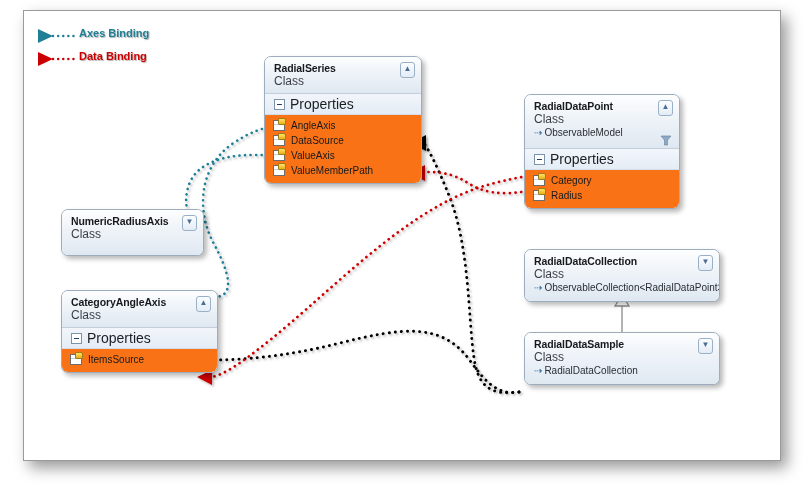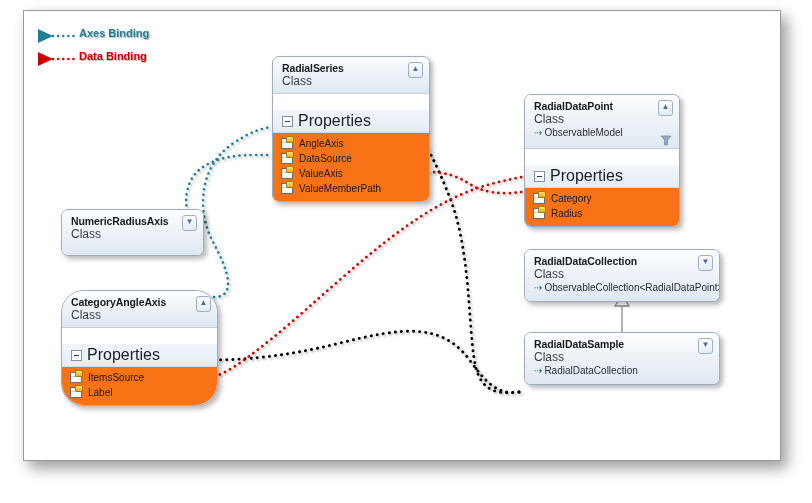--- a/index.html
+++ b/index.html
@@ -129,23 +129,22 @@
     width: 12px;
     height: 12px;
   }
 
   
   .cb-compartment-head {
     position: relative;
     background: linear-gradient(to bottom, #f2f6fb 0%, #e4ecf5 100%);
     border-bottom: 1px solid #d2dde8;
     padding: 2px 8px 2px 9px;
-    font-size: 16px;
+    font-size: 14px;
     color: #1b1e22;
-    margin-top: 16px;
   }
   .cb-expander {
     display: inline-block;
     width: 9px; height: 9px;
     border: 1px solid #7d93aa;
     background: #ffffff;
     margin-right: 5px;
     position: relative;
     top: 1px;
     cursor: pointer;
@@ -263,21 +262,21 @@
     </div>
     <div class="legend-row">
       <svg class="legend-glyph" viewBox="0 0 44 22">
         <polygon points="5,3 5,17 20,10" fill="#cc0000"></polygon>
         <line x1="20" y1="10" x2="41" y2="10" stroke="#cc0000" stroke-width="2.4" stroke-linecap="round" stroke-dasharray="0.1 5"></line>
       </svg>
       <div class="legend-label" style="color:#cc0000">Data Binding</div>
     </div>
   </div>
 
-  <div class="class-box" style="left:272px; top:56px; width:158px;">
+  <div class="class-box" style="left:264px; top:56px; width:158px;">
     <div class="cb-header">
       <div class="cb-name">RadialSeries</div>
       <div class="cb-kind">Class</div>
       <div class="cb-toggle">▲</div>
     </div>
     <div class="cb-compartment-head">
       <span class="cb-expander"></span><span>Properties</span>
     </div>
     <div class="cb-members">
       <div class="cb-member">
@@ -327,37 +326,33 @@
   </div>
 
   <div class="class-box" style="left:61px; top:209px; width:143px;">
     <div class="cb-header" style="border-bottom:none; padding-bottom:14px;">
       <div class="cb-name">NumericRadiusAxis</div>
       <div class="cb-kind">Class</div>
       <div class="cb-toggle">▼</div>
     </div>
   </div>
 
-  <div class="class-box" style="left:61px; top:290px; width:157px;border-radius:23px;">
+  <div class="class-box" style="left:61px; top:290px; width:157px;">
     <div class="cb-header">
       <div class="cb-name">CategoryAngleAxis</div>
       <div class="cb-kind">Class</div>
       <div class="cb-toggle">▲</div>
     </div>
     <div class="cb-compartment-head">
       <span class="cb-expander"></span><span>Properties</span>
     </div>
     <div class="cb-members">
       <div class="cb-member">
         <span class="prop-icon"></span>
         <span>ItemsSource</span>
-      </div>
-      <div class="cb-member">
-        <span class="prop-icon"></span>
-        <span>Label</span>
       </div>
     </div>
   </div>
 
   <div class="class-box" style="left:524px; top:249px; width:196px;">
     <div class="cb-header" style="border-bottom:none; padding-bottom:7px;">
       <div class="cb-name">RadialDataCollection</div>
       <div class="cb-kind">Class</div>
       <div class="cb-base">
         <span class="arrowglyph">⇢</span><span>ObservableCollection&lt;RadialDataPoint&gt;</span>

